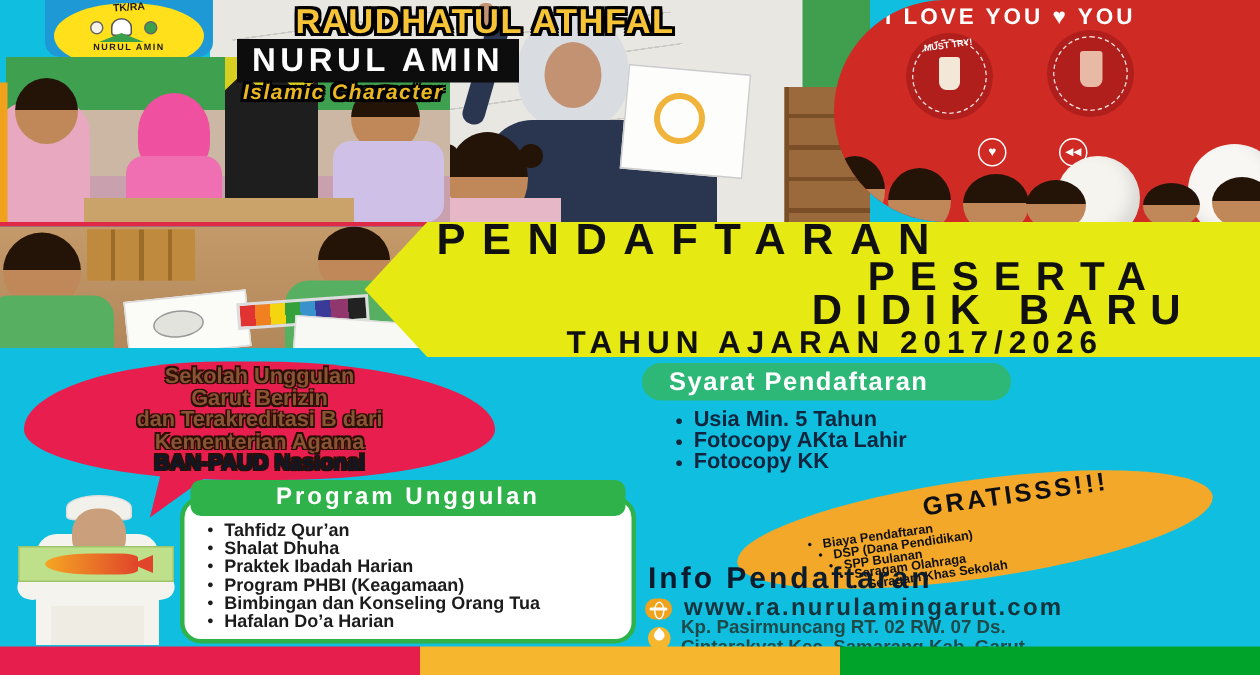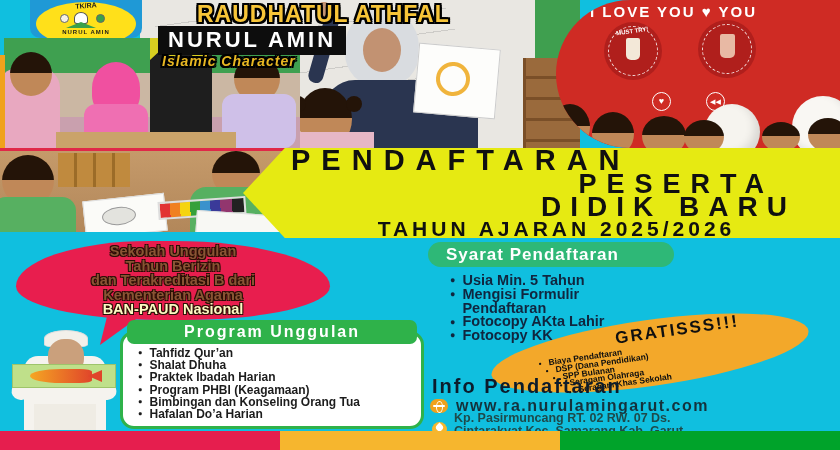--- a/index.html
+++ b/index.html
@@ -108,30 +108,30 @@
   <div class="abs outl2" style="left:152px;top:1px;font-size:23px;font-weight:900;color:#f7c437;letter-spacing:1px;white-space:nowrap;padding-left:45px;">RAUDHATUL ATHFAL</div>
   <div class="abs" style="left:158px;top:26px;background:#0d0d0d;padding:1px 10px 2px 10px;">
     <span style="font-size:22px;font-weight:900;color:#fff;letter-spacing:3px;white-space:nowrap;">NURUL AMIN</span>
   </div>
   <div class="abs outl2" style="left:162px;top:53px;font-size:14px;font-weight:bold;font-style:italic;color:#e8b722;letter-spacing:1px;">Islamic Character</div>
 
   <div class="abs" style="left:243px;top:148px;width:597px;height:90px;background:#e6ea12;clip-path:polygon(0 50%,7% 0,100% 0,100% 100%,7% 100%);color:#101010;">
     <div style="margin:1px 0 0 48px;font-size:29px;font-weight:900;letter-spacing:11px;line-height:0.82;white-space:nowrap;">PENDAFTARAN</div>
     <div style="text-align:right;margin-right:66px;font-size:27px;font-weight:900;letter-spacing:10px;line-height:0.82;white-space:nowrap;">PESERTA</div>
     <div style="text-align:right;margin-right:44px;font-size:28px;font-weight:900;letter-spacing:9px;line-height:0.84;white-space:nowrap;">DIDIK BARU</div>
-    <div style="text-align:center;margin-left:30px;font-size:21px;font-weight:900;letter-spacing:4px;line-height:1.0;white-space:nowrap;">TAHUN AJARAN 2025/2026</div>
+    <div style="text-align:center;margin-left:30px;font-size:21px;font-weight:900;letter-spacing:4px;line-height:1.0;white-space:nowrap;">TAHUN AJARAN 2017/2026</div>
   </div>
 
   <div class="abs" style="left:95px;top:295px;width:62px;height:50px;background:#e81e4e;clip-path:polygon(8% 100%,28% 0,100% 18%);"></div>
   <div class="abs" style="left:16px;top:241px;width:314px;height:79px;background:#e81e4e;border-radius:46% 54% 50% 50% / 62% 62% 46% 46%;display:flex;flex-direction:column;justify-content:center;text-align:center;">
     <div class="outl1" style="font-size:14.5px;font-weight:bold;color:#8a5434;line-height:1.0;">Sekolah Unggulan</div>
-    <div class="outl1" style="font-size:14.5px;font-weight:bold;color:#8a5434;line-height:1.0;">Tahun Berizin</div>
+    <div class="outl1" style="font-size:14.5px;font-weight:bold;color:#8a5434;line-height:1.0;">Garut Berizin</div>
     <div class="outl1" style="font-size:14.5px;font-weight:bold;color:#8a5434;line-height:1.0;">dan Terakreditasi B dari</div>
     <div class="outl1" style="font-size:14.5px;font-weight:bold;color:#8a5434;line-height:1.0;">Kementerian Agama</div>
-    <div class="outl1" style="font-size:14.5px;font-weight:bold;color:#fef9c3;line-height:1.0;">BAN-PAUD Nasional</div>
+    <div class="outl1" style="font-size:14.5px;font-weight:bold;color:#0f172a;line-height:1.0;">BAN-PAUD Nasional</div>
   </div>
 
   <div class="ph" style="left:8px;top:330px;width:110px;height:100px;">
     <div class="abs" style="left:16px;top:26px;width:82px;height:74px;background:#f5f3ee;border-radius:14px 14px 0 0;"></div>
     <div class="abs" style="left:6px;top:34px;width:18px;height:36px;background:#f5f3ee;border-radius:8px;transform:rotate(14deg);"></div>
     <div class="abs" style="left:88px;top:34px;width:18px;height:36px;background:#f5f3ee;border-radius:8px;transform:rotate(-14deg);"></div>
     <div class="abs" style="left:36px;top:0;width:44px;height:17px;background:#f2f0ea;border-radius:50% 50% 15% 15%;border:1px solid #ddd;"></div>
     <div class="abs" style="left:40px;top:9px;width:36px;height:36px;background:#caa07c;border-radius:45%;"></div>
     <div class="abs" style="left:4px;top:34px;width:104px;height:24px;background:#bfe08a;border:1px solid #9ec46a;"></div>
     <div class="abs" style="left:22px;top:39px;width:62px;height:14px;background:linear-gradient(90deg,#f5a623,#e0452a);border-radius:50% 20% 20% 50%;"></div>
@@ -164,23 +164,20 @@
     <span style="color:#fff;font-size:16px;font-weight:bold;letter-spacing:2px;">Program Unggulan</span>
   </div>
 
   <div class="abs" style="left:428px;top:242px;width:246px;height:25px;background:#2eb877;border-radius:13px;display:flex;align-items:center;padding-left:18px;">
     <span style="color:#fff;font-size:17px;font-weight:900;letter-spacing:1px;">Syarat Pendaftaran</span>
   </div>
   <div class="abs" style="left:450px;top:274px;width:330px;color:#10263f;font-size:14.5px;font-weight:bold;line-height:0.95;">
     <div class="row">
         <span>Usia Min. 5 Tahun</span>
       </div>
-    <div class="row" style="width:210px;">
-        <span>Mengisi Formulir Pendaftaran</span>
-      </div>
     <div class="row">
         <span>Fotocopy AKta Lahir</span>
       </div>
     <div class="row">
         <span>Fotocopy KK</span>
       </div>
   </div>
 
   <div class="abs" style="left:490px;top:320px;width:320px;height:66px;background:#f3a82a;border-radius:50%;transform:rotate(-8deg);">
     <div style="text-align:center;margin:4px 0 0 60px;font-size:17px;font-weight:900;letter-spacing:2px;color:#101010;">GRATISSS!!!</div>
@@ -201,21 +198,21 @@
           <span>Seragam Khas Sekolah</span>
         </div>
     </div>
   </div>
 
   <div class="abs" style="left:432px;top:375px;font-size:20px;font-weight:900;letter-spacing:2px;color:#0c1c2c;">Info Pendaftaran</div>
   <div class="abs" style="left:430px;top:397px;display:flex;align-items:center;">
     <span class="globe"></span>
     <span style="margin-left:8px;font-size:16px;font-weight:600;letter-spacing:1.5px;color:#14323c;">www.ra.nurulamingarut.com</span>
   </div>
-  <div class="abs" style="left:432px;top:412px;display:flex;align-items:flex-end;">
+  <div class="abs" style="left:432px;top:412px;display:flex;align-items:center;">
     <span class="pin" style="margin-top:1px;"></span>
     <span style="margin-left:7px;">
       <span style="display:block;font-size:12.5px;font-weight:bold;color:#1e4a4a;line-height:1.0;">Kp. Pasirmuncang RT. 02 RW. 07 Ds.</span>
       <span style="display:block;font-size:12.5px;font-weight:bold;color:#1e4a4a;line-height:1.0;">Cintarakyat Kec. Samarang Kab. Garut</span>
     </span>
   </div>
 
   <div class="abs" style="left:0;top:431px;width:280px;height:19px;background:#e61e4e;"></div>
   <div class="abs" style="left:280px;top:431px;width:280px;height:19px;background:#f6b62e;"></div>
   <div class="abs" style="left:560px;top:431px;width:280px;height:19px;background:#00a32a;"></div>

